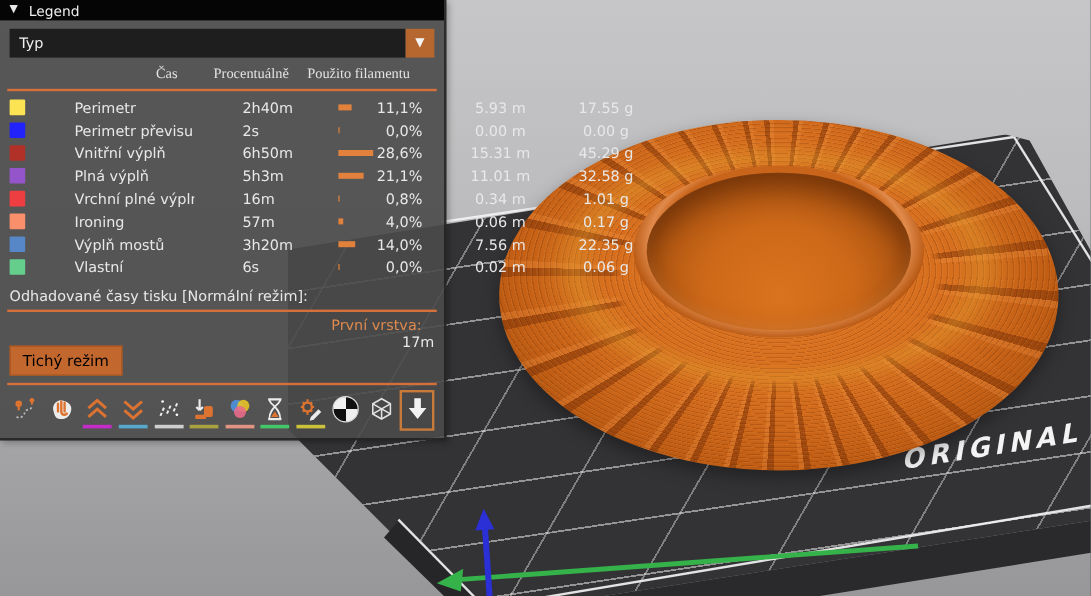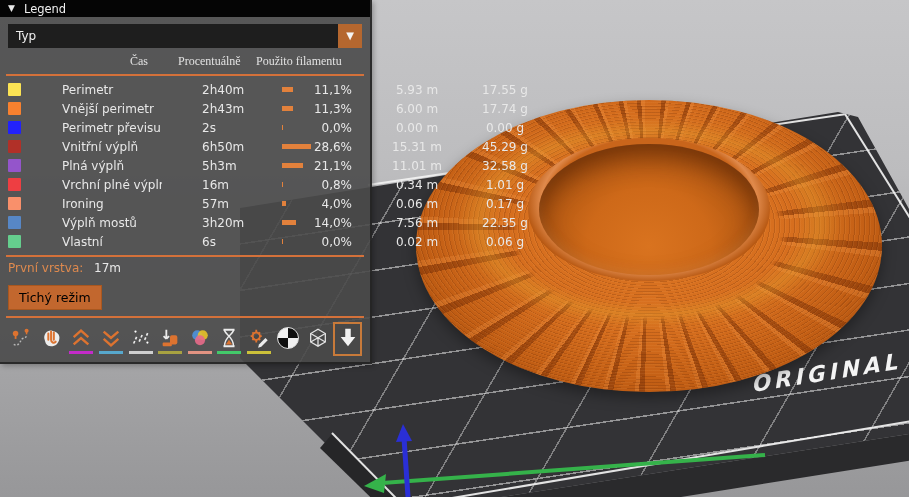--- a/index.html
+++ b/index.html
@@ -67,21 +67,21 @@
   hr.oline{border:0;border-top:2px solid var(--accent,#D4713A);margin:4px -2px 4px -2px;}
   .lrow{display:grid;grid-template-columns:14px 100px 40px 70px 50px 46px;column-gap:6px;
         align-items:center;height:19px;gap:40px;}
   .swatch{width:13px;height:13px;border-radius:1px;}
   .lbl{white-space:nowrap;overflow:hidden;}
   .barwrap{position:relative;height:19px;}
   .bar{position:absolute;left:0;top:7px;height:5px;background:#E2813C;}
   .pct{position:absolute;right:0;top:2.5px;}
   .len,.wt{text-align:center;}
   .est-title{margin-top:8px;color:#e8e8e8;}
-  .est-row{height:19px;display:flex;align-items:flex-start;}
+  .est-row{height:19px;display:flex;align-items:flex-end;flex-direction:column;}
   .est-row .k{width:86px;color:#DF8A4E;}
   .silent-btn{display:inline-block;margin:5px 0 2px 0;background:#C2672E;color:#000000;
     padding:4px 10px;font-size:12.5px;cursor:pointer;border:1px solid #a9571f;}
   .toolbar{display:flex;align-items:flex-end;gap:1px;margin-top:4px;}
   .tb{width:29px;height:34px;display:flex;flex-direction:column;align-items:center;
       justify-content:flex-end;cursor:pointer;border:2px solid transparent;box-sizing:border-box;}
   .tb.active{border-color:#C87A3A;}
   .tb .glyph{width:22px;height:22px;display:grid;place-items:center;}
   .tb .glyph svg{width:22px;height:22px;display:block;}
   .tb .uline{width:24px;height:3px;margin-top:2px;background:transparent;}
@@ -147,31 +147,20 @@
     <span class="lbl">Perimetr</span>
     <span class="time">2h40m</span>
     <span class="barwrap">
       <span class="bar" style="width: 11px;"></span>
       <span class="pct">11,1%</span>
     </span>
     <span class="len">5.93 m</span>
     <span class="wt">17.55 g</span>
   </div>
 
-  <div class="lrow">
-    <span class="swatch" style="background: rgb(248, 129, 47);"></span>
-    <span class="lbl">Vnější perimetr</span>
-    <span class="time">2h43m</span>
-    <span class="barwrap">
-      <span class="bar" style="width: 11px;"></span>
-      <span class="pct">11,3%</span>
-    </span>
-    <span class="len">6.00 m</span>
-    <span class="wt">17.74 g</span>
-  </div>
 
   <div class="lrow">
     <span class="swatch" style="background: rgb(34, 34, 251);"></span>
     <span class="lbl">Perimetr převisu</span>
     <span class="time">2s</span>
     <span class="barwrap">
       <span class="bar" style="width: 1px;"></span>
       <span class="pct">0,0%</span>
     </span>
     <span class="len">0.00 m</span>
@@ -245,20 +234,21 @@
     <span class="time">6s</span>
     <span class="barwrap">
       <span class="bar" style="width: 1px;"></span>
       <span class="pct">0,0%</span>
     </span>
     <span class="len">0.02 m</span>
     <span class="wt">0.06 g</span>
   </div>
 </div>
 
+      <div class="est-title">Odhadované časy tisku [Normální režim]:</div>
       <hr class="oline">
       <div class="est-row">
         <span class="k">První vrstva:</span>
         <span class="v">17m</span>
       </div>
       <div class="silent-btn">Tichý režim</div>
       <hr class="oline">
 
       <div class="toolbar" id="toolbar">
           <div class="tb">

